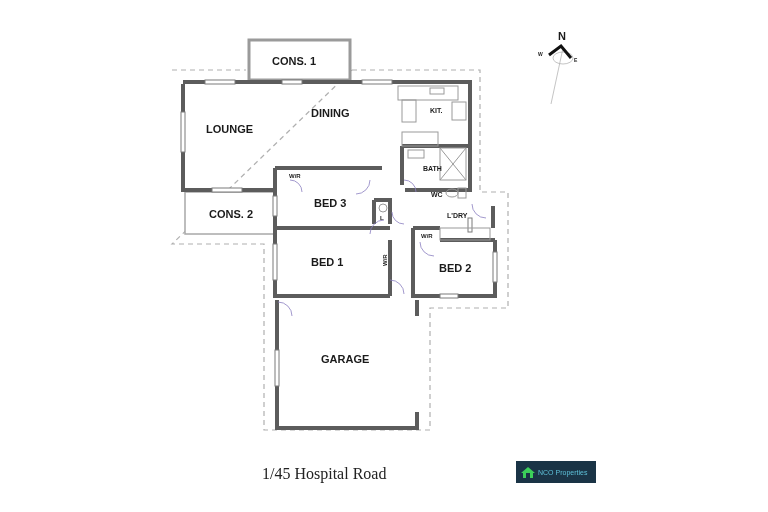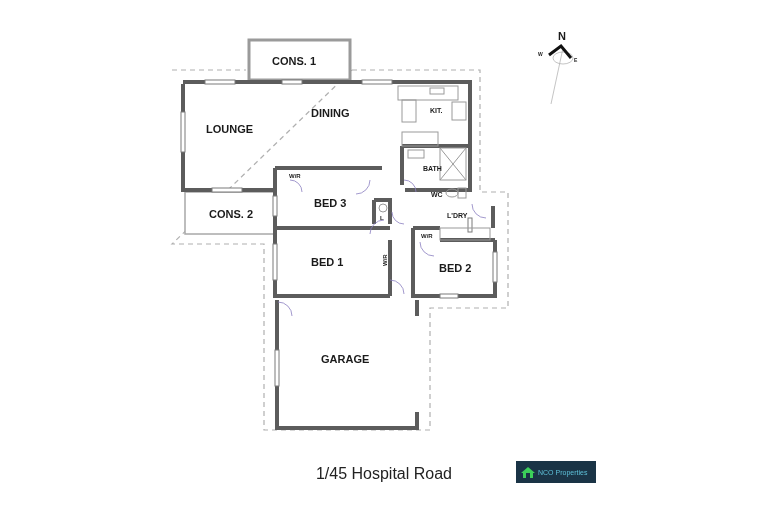--- a/index.html
+++ b/index.html
@@ -1,19 +1,19 @@
 <!DOCTYPE html>
 <html><head>
   <meta charset="utf-8">
   <style>
     html, body { margin:0; padding:0; background:#ffffff; }
     body { width:768px; height:512px; position:relative; overflow:hidden; font-family:"Liberation Sans", sans-serif; }
     svg { position:absolute; left:0; top:0; }
     .lbl { font-family:"Liberation Sans", sans-serif; font-weight:bold; fill:#1a1a1a; }
-    .caption { position:absolute; left:262px; top:465px; width:190px; font-size:16px; color:#222; text-align:right; font-family:Liberation Sans, sans-serif; }
+    .caption { position:absolute; left:262px; top:465px; width:190px; font-size:16px; color:#222; text-align:left; font-family:Liberation Serif, serif; }
     .logo { position:absolute; left:516px; top:461px; width:80px; height:22px; background:#1a3446; display:flex; align-items:center; box-sizing:border-box; padding-left:4px; }
     .logo-icon { width:16px; height:14px; }
     .logo-text { font-size:7px; color:#5ec0d8; margin-left:2px; font-family:"Liberation Sans", sans-serif; white-space:nowrap; }
   </style>
 </head>
 <body>
 
 <svg width="768" height="512" viewBox="0 0 768 512">
 
   <g fill="none" stroke="#b0b0b0" stroke-width="1.2" stroke-dasharray="5,4">

